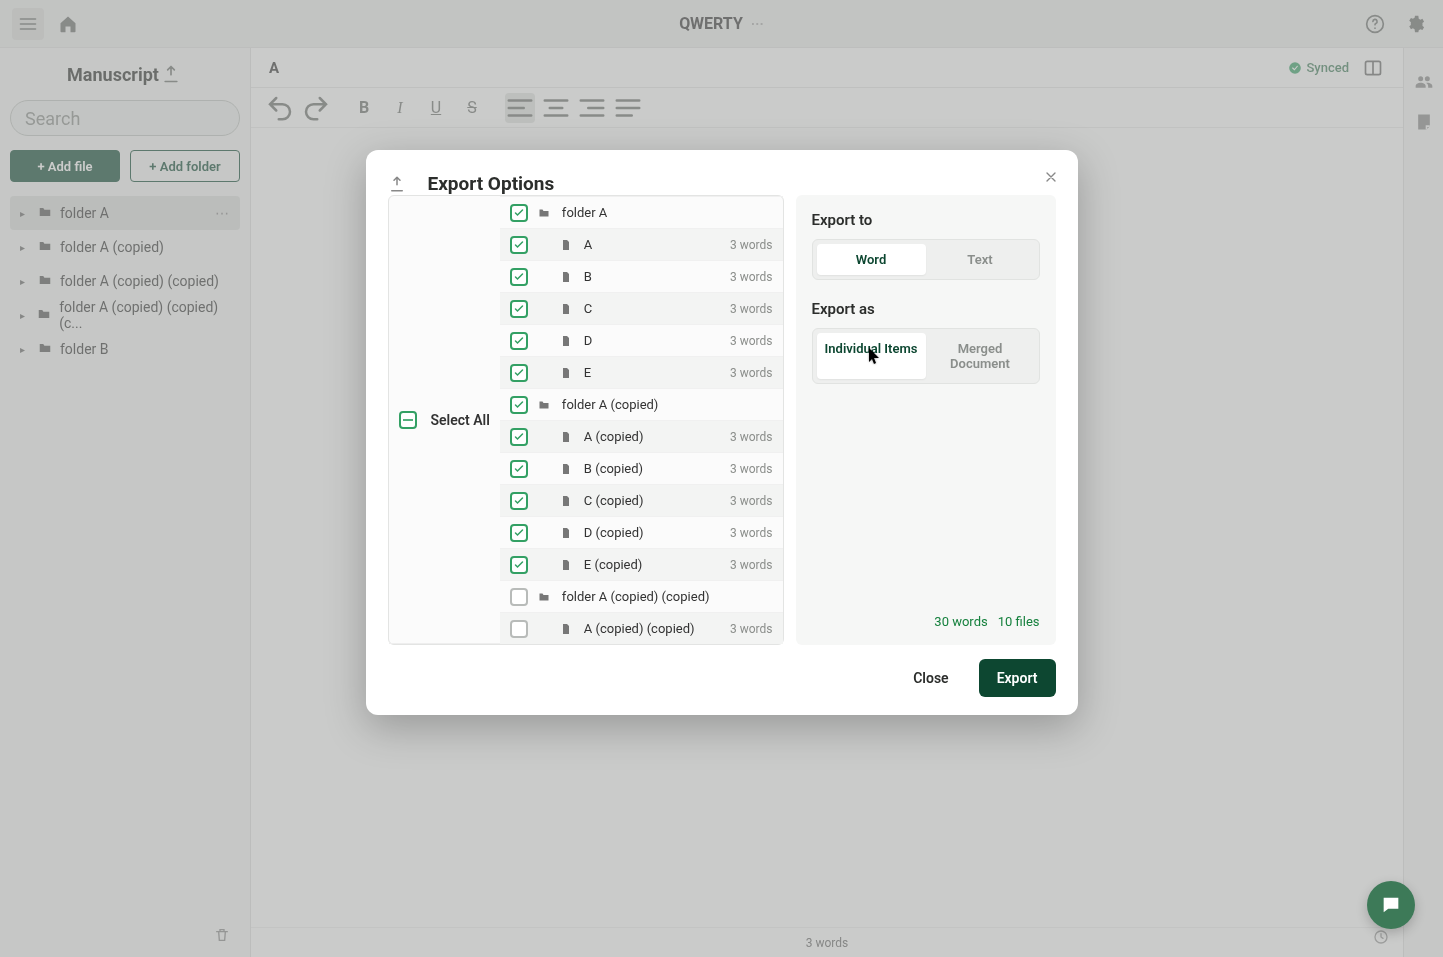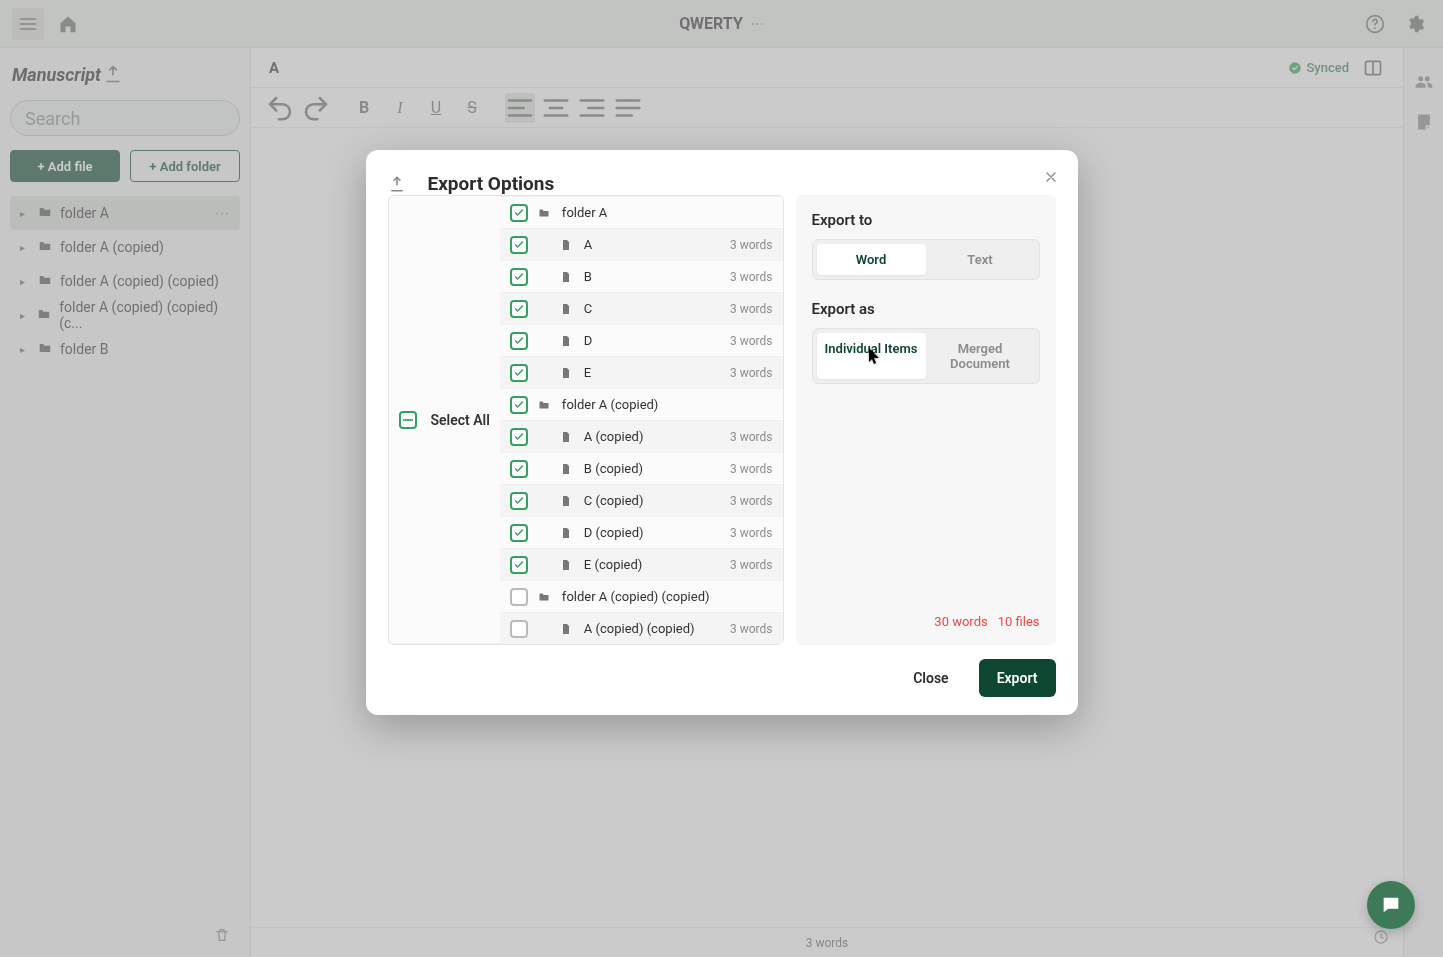--- a/index.html
+++ b/index.html
@@ -10,21 +10,21 @@
   .topbar { height:48px; background:#ecedec; display:flex; align-items:center; padding:0 12px; border-bottom:1px solid #e0e0df; }
   .topbar .left, .topbar .right { display:flex; align-items:center; gap:8px; }
   .topbar .center { flex:1; text-align:center; font-weight:700; color:#333; font-size:16px; display:flex; justify-content:center; align-items:center; gap:8px;}
   .iconbtn { width:32px; height:32px; display:flex; align-items:center; justify-content:center; border-radius:4px; color:#6b6f6c; cursor:pointer; }
   .iconbtn svg { width:20px; height:20px; display:block; }
   .hamburger { background:#dededc; }
 
   
   .app { position:absolute; top:48px; bottom:0; left:0; right:0; display:flex; }
   .sidebar { width:251px; border-right:1px solid #ddd; background:#f3f4f3; display:flex; flex-direction:column; }
-  .sb-head { padding:14px 12px 8px; display:flex; align-items:center; justify-content:flex-start;font-style:italic;}
+  .sb-head { padding:14px 12px 8px; display:flex; align-items:center; justify-content:center;}
   .sb-head h2 { font-size:18px; font-weight:700; color:#2b2e2b;}
   .sb-search { margin:6px 10px 10px; }
   .sb-search input { width:100%; height:36px; border-radius:18px; border:1px solid #bfc3c0; padding:0 14px; font-size:18px; background:#eceeed; color:#555;}
   .sb-search input::placeholder{color:#8a8e8b;}
   .sb-buttons { display:flex; gap:10px; padding:4px 10px 14px;}
   .btn { height:32px; border-radius:4px; padding:0 12px; font-size:13px; font-weight:600; cursor:pointer; display:flex; align-items:center; justify-content:center;}
   .btn-solid { background:#0d4731; color:#fff; border:1px solid #0d4731; flex:1;}
   .btn-outline { background:#f3f4f3; color:#0d4731; border:1px solid #0d4731; flex:1;}
   .sb-list { flex:1; overflow:auto; padding:0 10px;}
   .sb-item { display:flex; align-items:center; gap:8px; padding:0 10px; height:34px; border-radius:4px; font-size:14px; color:#333; cursor:pointer;}
@@ -76,21 +76,21 @@
   .chkbox{ width:18px; height:18px; border:2px solid #33a064; border-radius:4px; display:flex; align-items:center; justify-content:center; cursor:pointer; background:#fff; flex-shrink:0;}
   .chkbox.checked svg{width:12px;height:12px;color:#33a064;}
   .chkbox.empty{ border-color:#b8bbb9;}
   .chkbox.indet svg{width:10px;height:2px;}
 
   .opt-label{ font-size:15px; font-weight:600; color:#2c2e2c; margin-bottom:10px;}
   .segment{ display:flex; border:1px solid #e1e3e1; border-radius:6px; background:#eeefee; padding:4px; margin-bottom:20px;}
   .seg-item{ flex:1; text-align:center; padding:8px 4px; font-size:13px; font-weight:600; border-radius:4px; color:#8a8e8b; cursor:pointer;}
   .seg-item.active{ background:#fff; color:#0d4731; box-shadow:0 1px 2px rgba(0,0,0,0.06);}
   .spacer-flex{flex:1;}
-  .summary{ font-size:13px; color:#ef4444; text-align:right; display:flex; justify-content:flex-end; gap:10px;}
+  .summary{ font-size:13px; color:#15803d; text-align:right; display:flex; justify-content:flex-end; gap:10px;}
   .modal-foot{ margin-top:14px; display:flex; justify-content:flex-end; gap:12px;}
   .mf-btn{ height:38px; padding:0 18px; border-radius:6px; font-size:14px; font-weight:600; cursor:pointer; display:flex; align-items:center;}
   .mf-close{ background:transparent; color:#2c2e2c; border:none;}
   .mf-export{ background:#0d4731; color:#fff; border:none;}
 
   
   .fab{ position:absolute; right:28px; bottom:28px; width:48px; height:48px; border-radius:50%; background:#3d7a58; display:flex; align-items:center; justify-content:center; box-shadow:0 4px 12px rgba(0,0,0,0.2); cursor:pointer;}
   .fab svg{width:22px;height:22px;color:#fff;}
 
   

